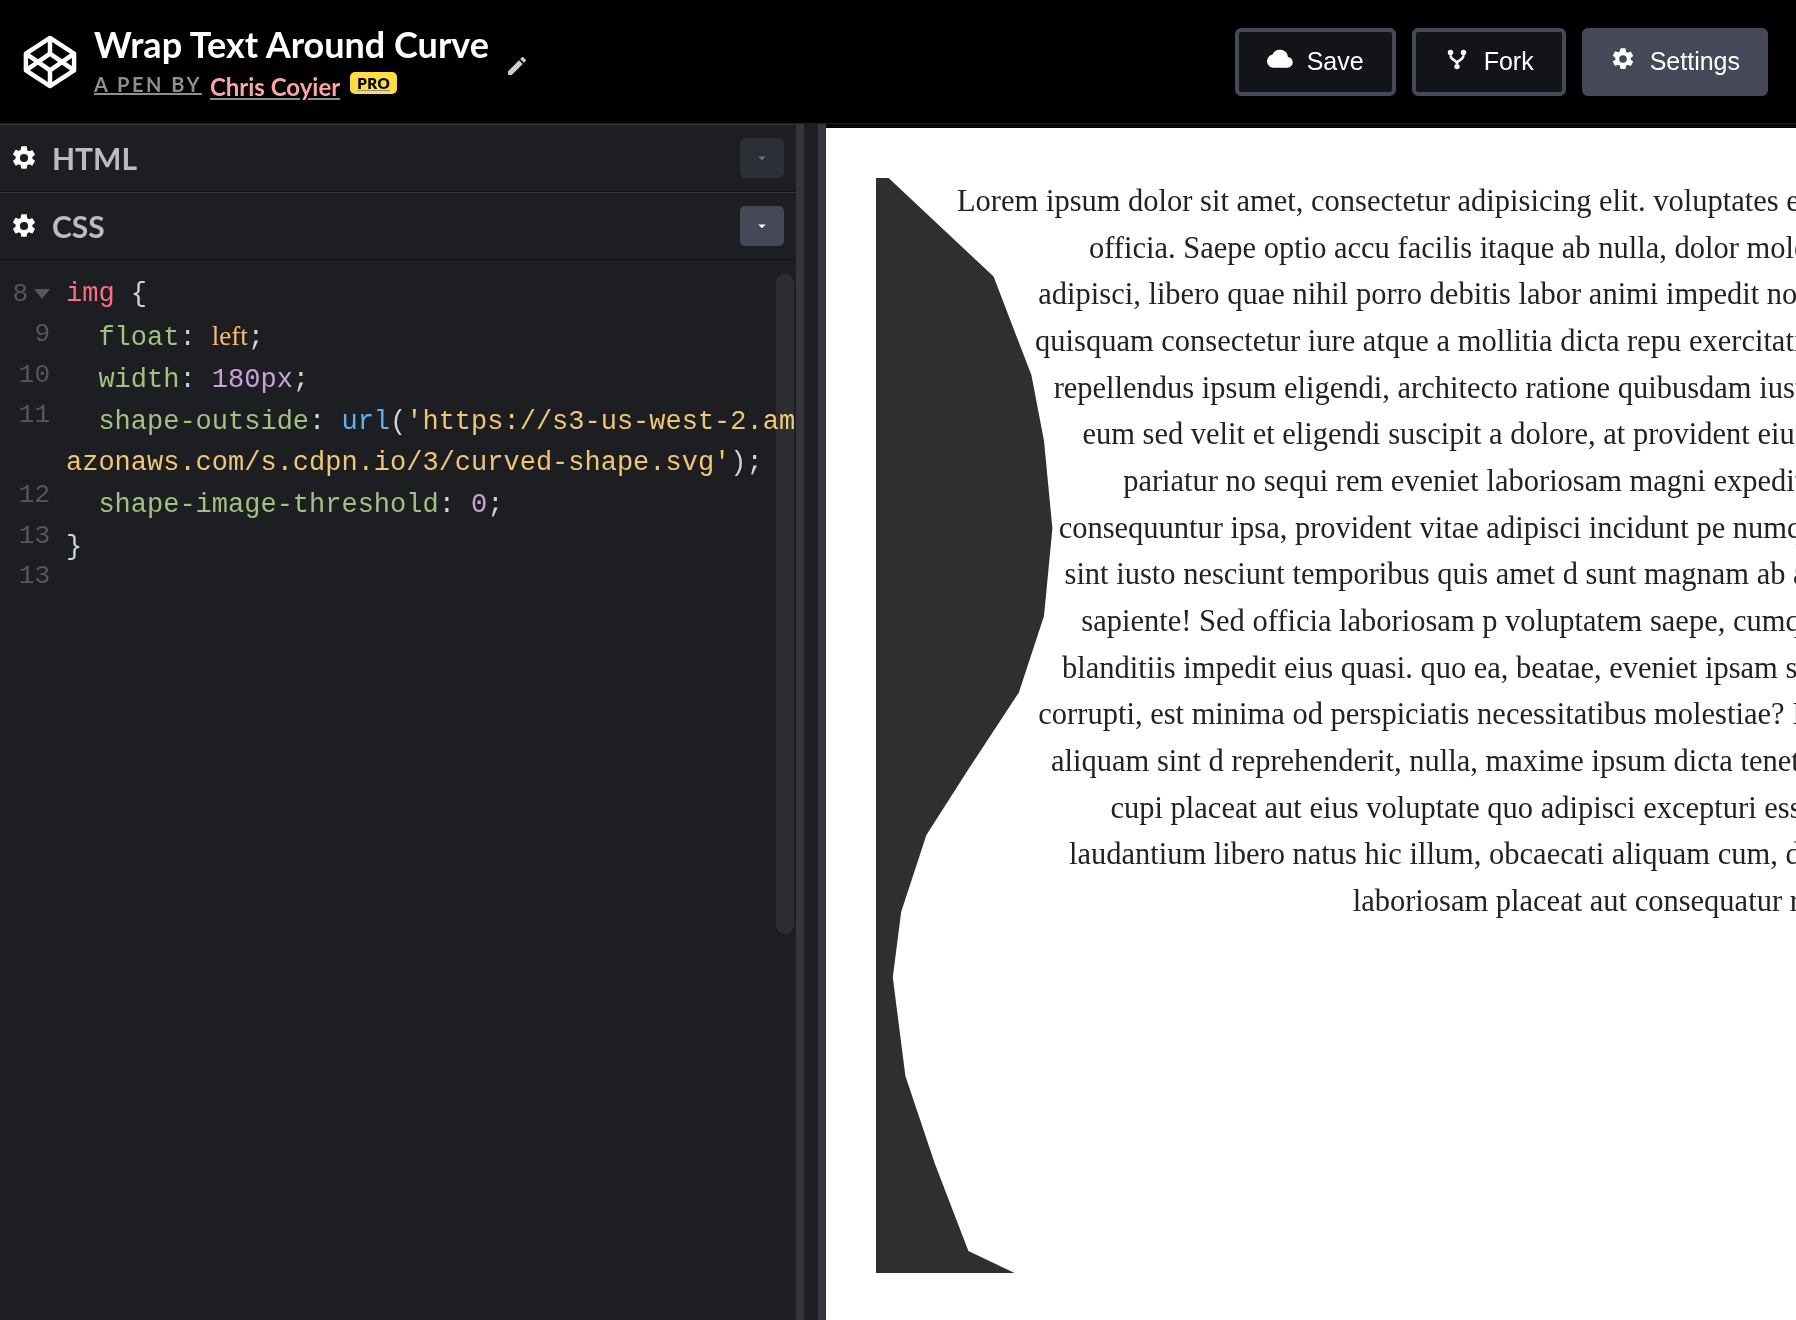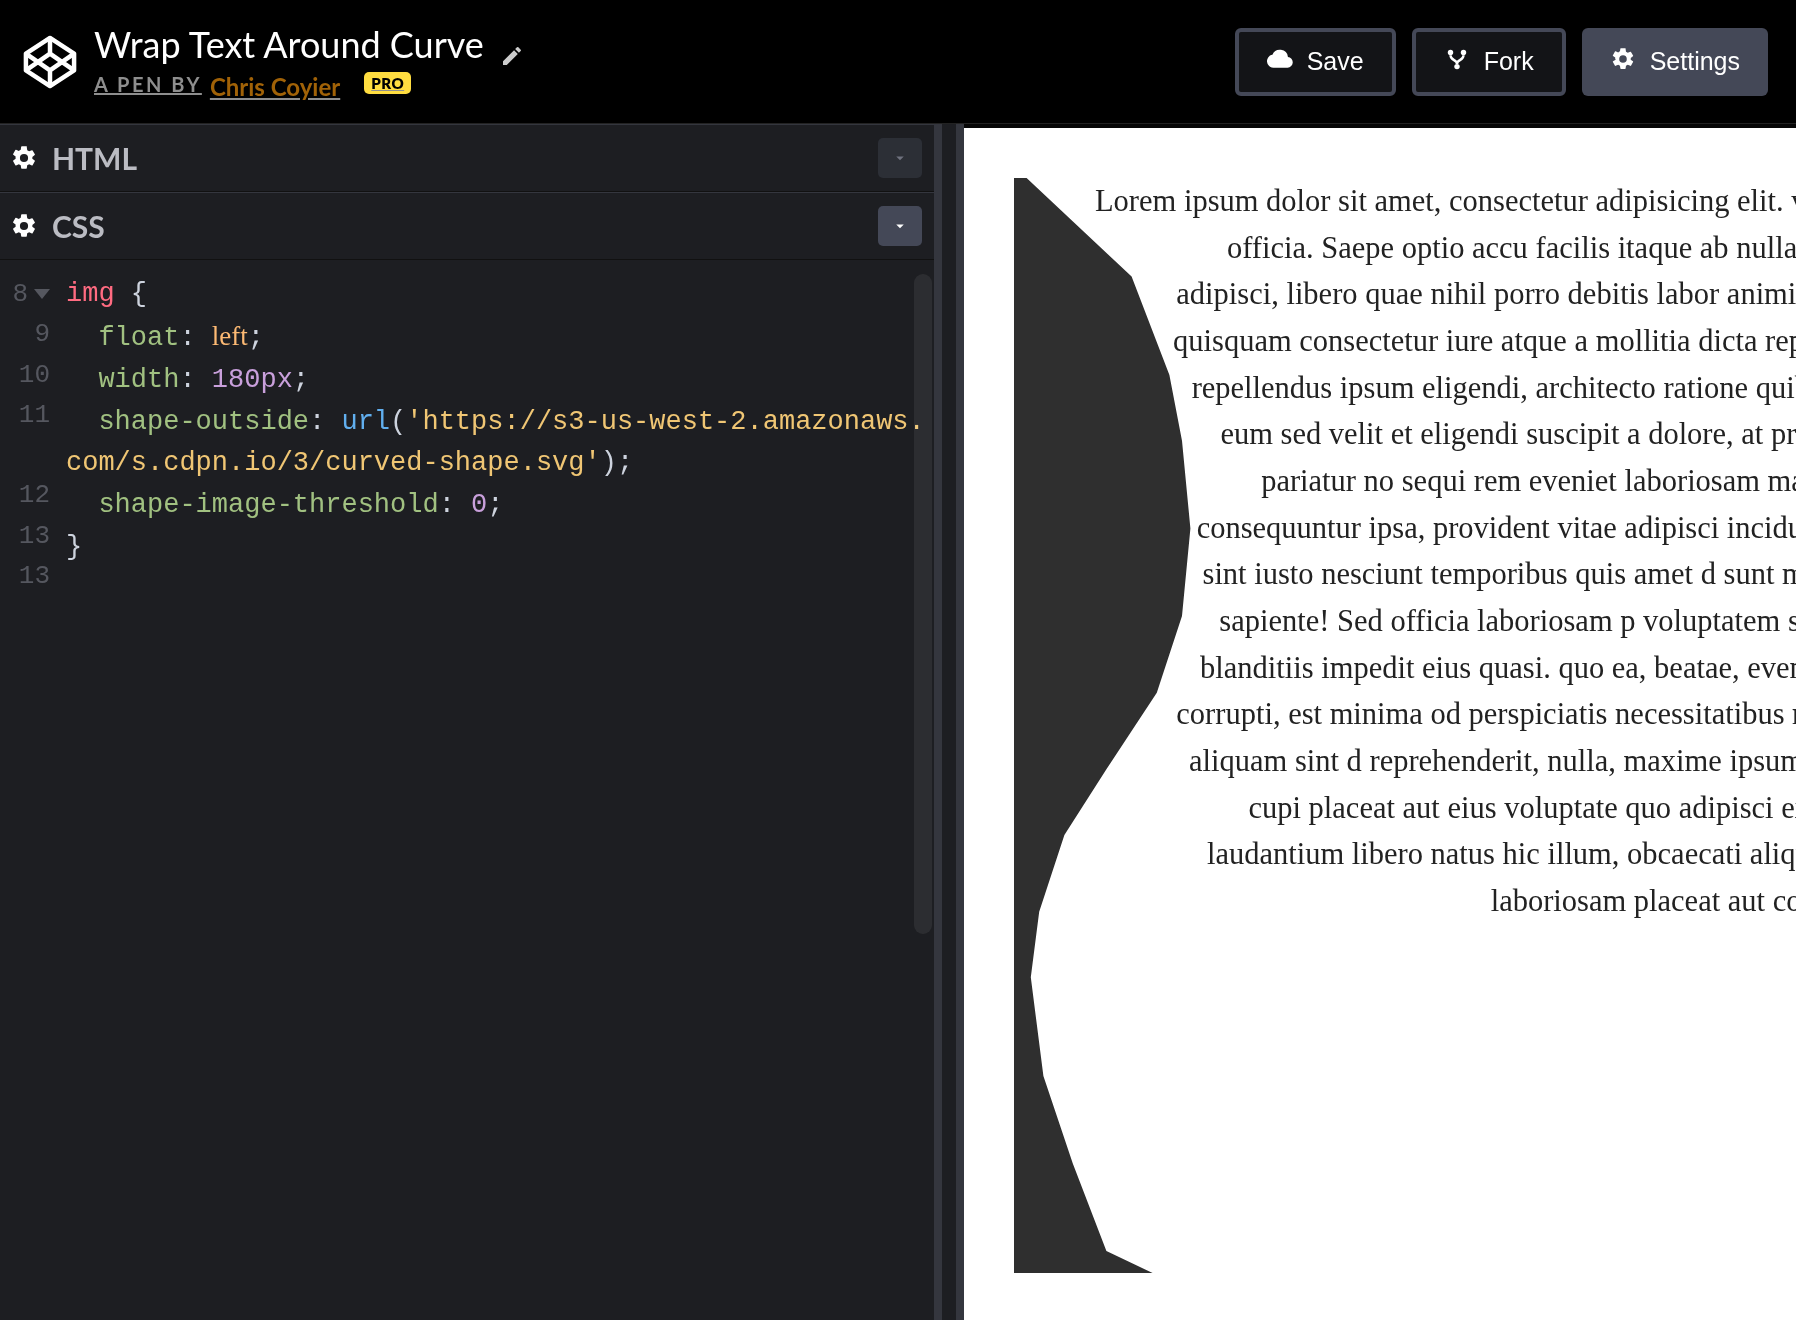--- a/index.html
+++ b/index.html
@@ -18,38 +18,38 @@
     background: #000;
     display: flex;
     align-items: center;
     padding: 0 28px 0 22px;
     border-bottom: 1px solid #222;
   }
   .logo { width: 56px; height: 56px; color: #fff; margin-right: 16px; flex-shrink: 0; }
   .title-block { flex: 1; display: flex; flex-direction: column; }
   .pen-title {
     font-size: 36px;
-    font-weight: 400;
+    font-weight: 700;
     color: #fff;
     display: flex;
-    align-items: center;
+    align-items: flex-end;
     gap: 16px;
   }
   .edit-icon { width: 24px; height: 24px; color: #ccc; }
   .byline {
     font-size: 20px;
     color: #8e8e8e;
     letter-spacing: 2.5px;
     font-weight: 700;
     display: flex;
     align-items: flex-start;
     margin-top: 6px;
     text-decoration: underline;
   }
-  .author { color: #a16207; letter-spacing: normal; font-weight: 700; font-size: 24px; margin-left: 8px; margin-right: 24px;}
+  .author { color: #fca5a5; letter-spacing: normal; font-weight: 700; font-size: 24px; margin-left: 8px; margin-right: 10px;}
   .pro-badge {
     background: #ffdd40;
     color: #000;
     font-size: 15px;
     font-weight: 800;
     padding: 2px 7px;
     border-radius: 5px;
     letter-spacing: 0.5px;
   }
   .header-buttons { display: flex; gap: 16px; }
@@ -71,21 +71,21 @@
   .hbtn svg { width: 26px; height: 26px; fill: #fff; }
 
   
   .main {
     flex: 1;
     display: flex;
     overflow: hidden;
     background: #1d1e22;
   }
   .editors {
-    width: 934px;
+    width: 796px;
     display: flex;
     flex-direction: column;
     position: relative;
     justify-content: flex-end;
   }
   .panel-head {
     background: #1d1e22;
     border-top: 1px solid #34363e;
     border-bottom: 1px solid #111;
     height: 68px;

